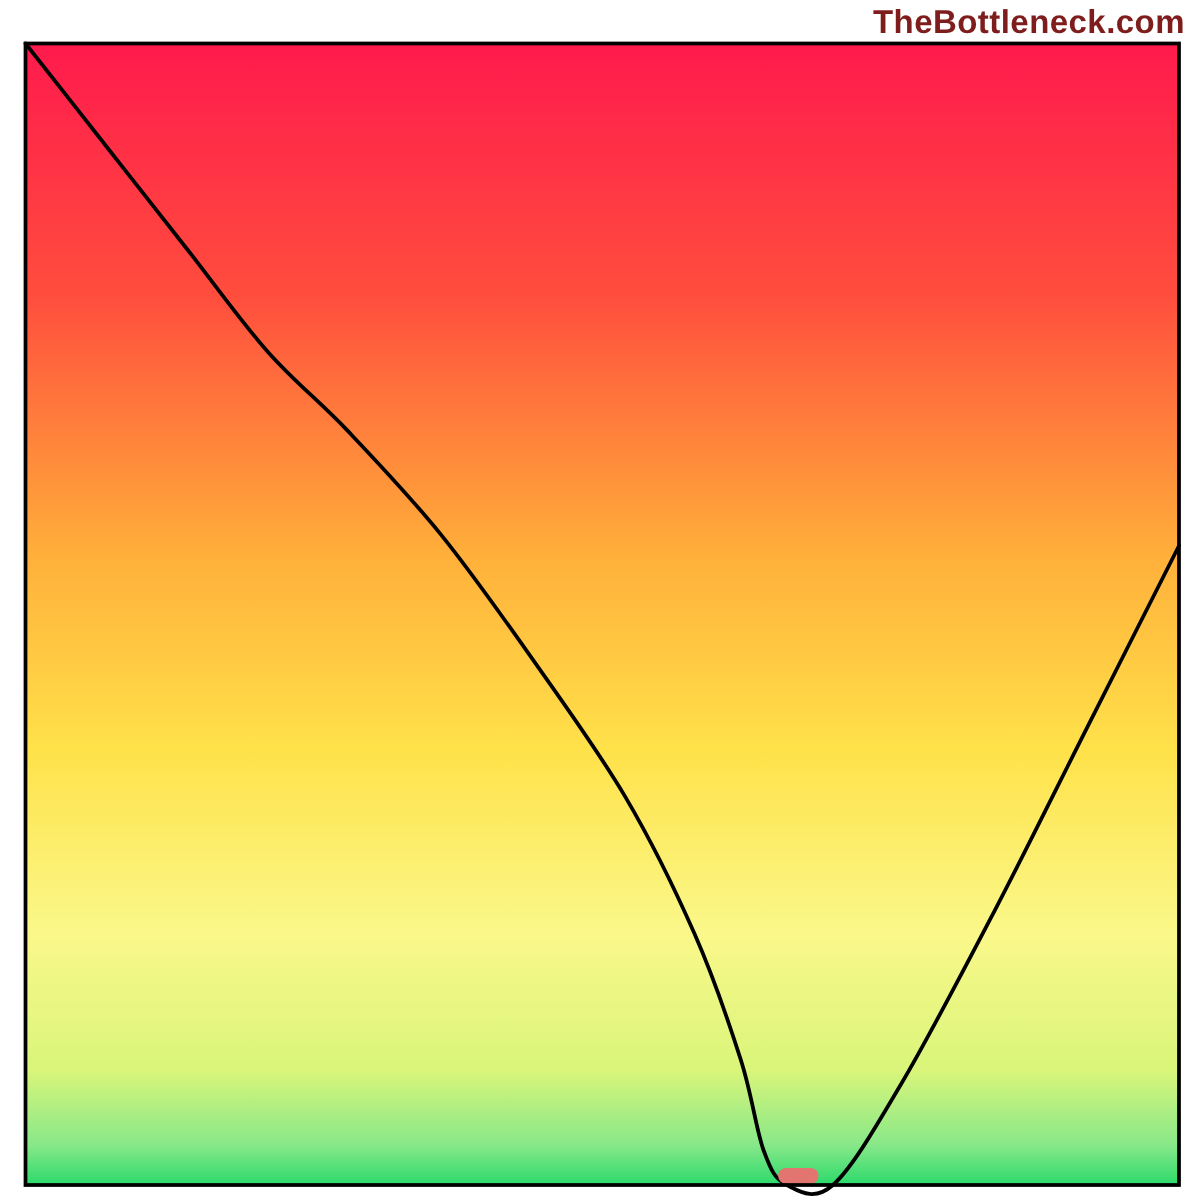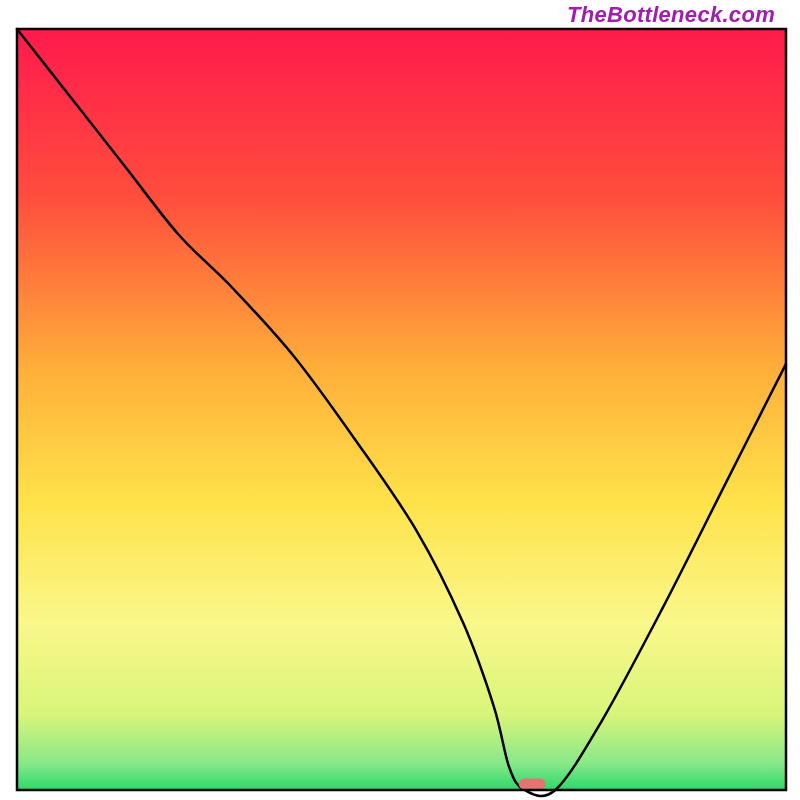--- a/index.html
+++ b/index.html
@@ -12,27 +12,26 @@
   }
   .canvas {
     position: relative;
     width: 800px;
     height: 800px;
     background: #ffffff;
   }
   .watermark {
     position: absolute;
     top: 2px;
-    right: 25px;
+    right: 10px;
     font-size: 22px;
     font-weight: 600;
-    color: #a21caf;
+    color: #7f1d1d;
     letter-spacing: 0.3px;
     user-select: none;
-    font-style: italic;
   }
   svg.plot {
     position: absolute;
     top: 0;
     left: 0;
     width: 800px;
     height: 800px;
   }
 </style>
 </head>

